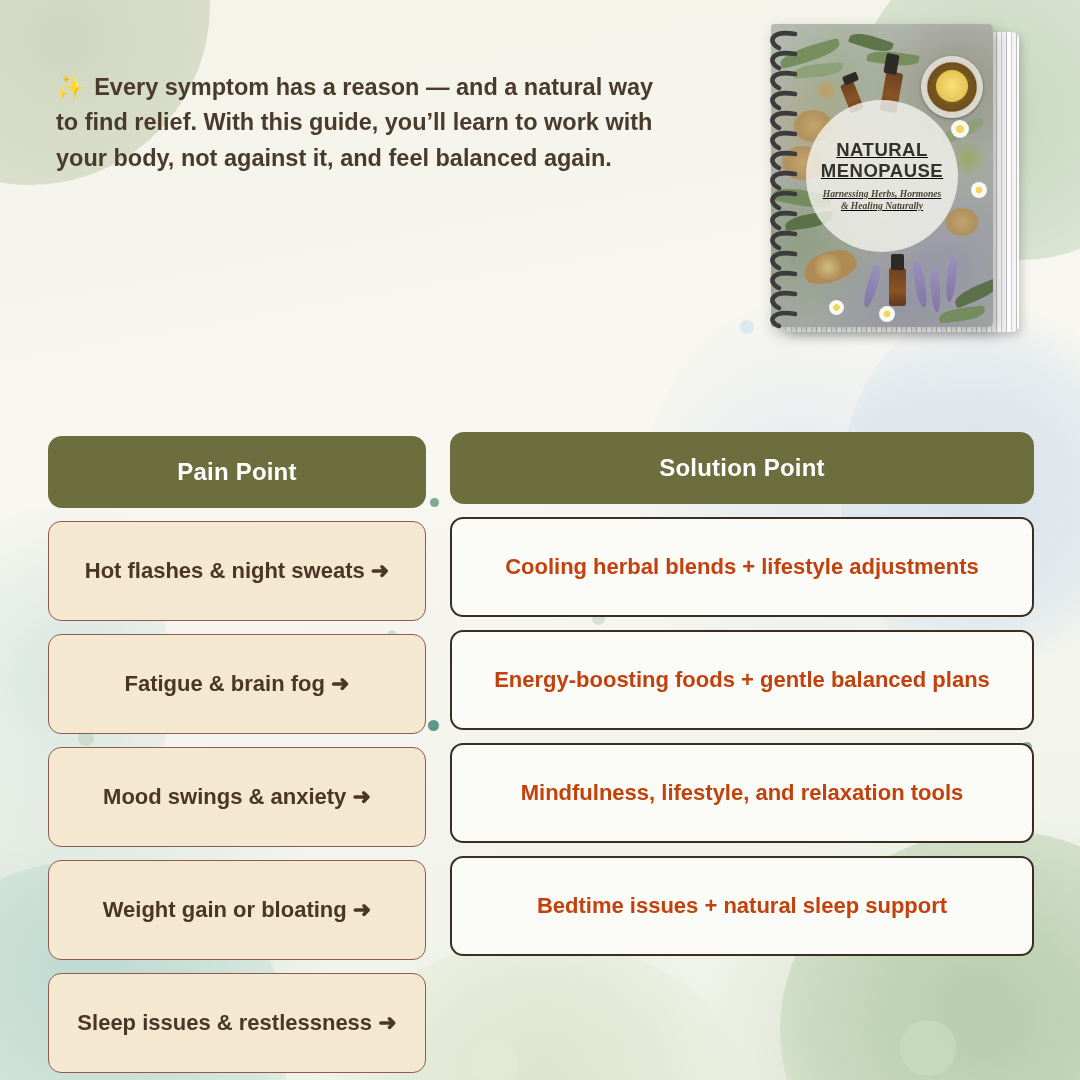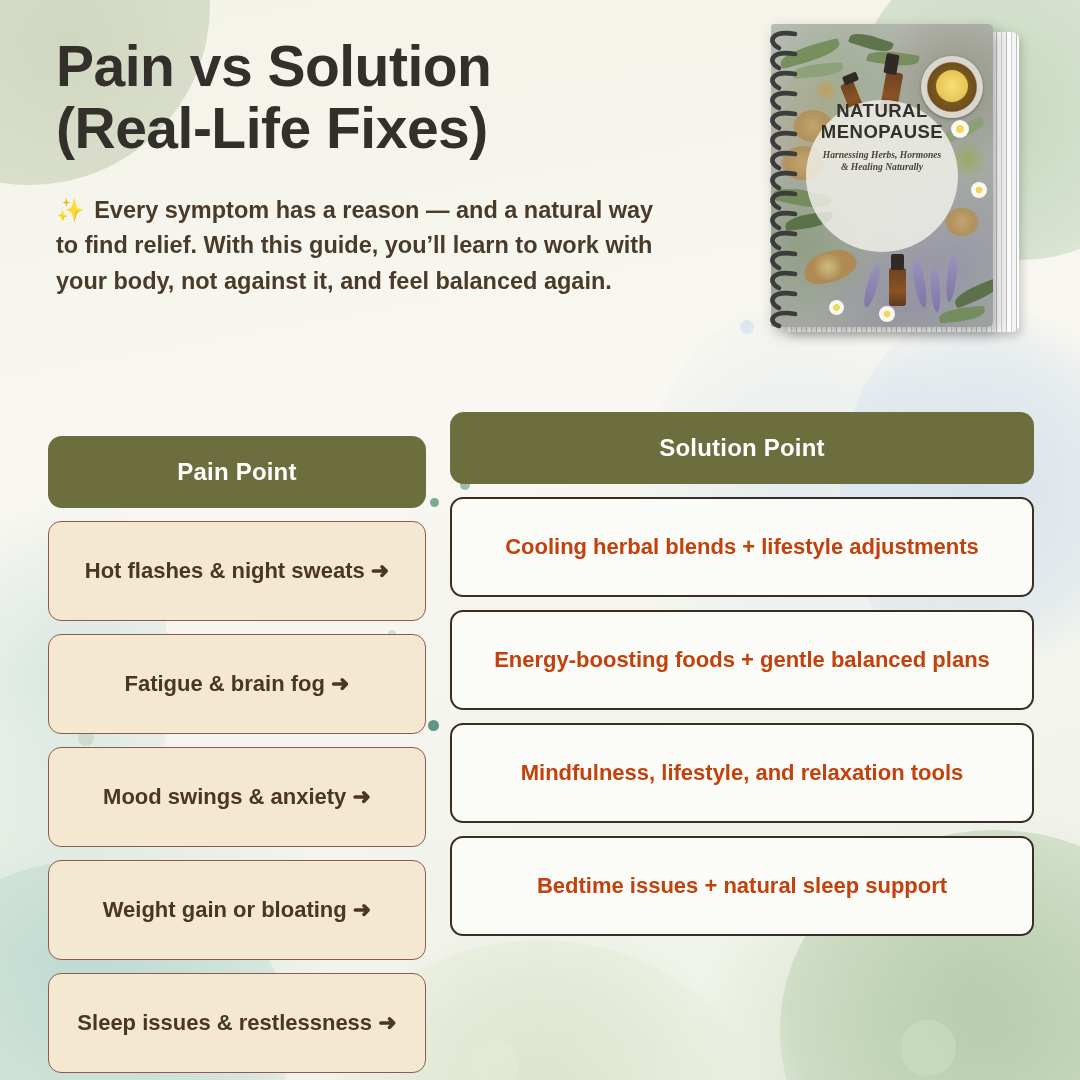--- a/index.html
+++ b/index.html
@@ -193,21 +193,23 @@
     left: 50%;
     top: 50%;
     transform: translate(-50%, -50%);
     width: 152px;
     height: 152px;
     border-radius: 50%;
     background: rgba(242,241,236,0.82);
     display: flex;
     flex-direction: column;
     align-items: center;
+    justify-content: center;
     text-align: center;
+    text-decoration: underline;
   }
   .cover-title {
     font-size: 18.5px;
     font-weight: 700;
     letter-spacing: 0.5px;
     color: #32312c;
     line-height: 1.14;
     white-space: pre-line;
   }
   .cover-sub {
@@ -246,21 +248,21 @@
     border-radius: 14px;
     display: flex;
     align-items: center;
     justify-content: center;
     color: #ffffff;
     font-size: 24px;
     font-weight: 700;
     letter-spacing: 0.2px;
   }
   .col-head.pain { background: #6d6e3e; margin-top: 24px; }
-  .col-head.sol  { background: #6d6e3e; margin-top: 0; }
+  .col-head.sol  { background: #6d6e3e; margin-top: 20px; }
 
   .card {
     border-radius: 13px;
     display: flex;
     align-items: center;
     justify-content: center;
     text-align: center;
     font-weight: 700;
     box-sizing: border-box;
     padding: 8px 16px;
@@ -320,22 +322,20 @@
   <div class="dot" style="left:860px; top:790px;  width:14px; height:14px; background:rgba(170,198,180,0.40);"></div>
   <div class="dot" style="left:1022px;top:742px;  width:10px; height:10px; background:rgba(40,115,95,0.55);"></div>
   <div class="dot" style="left:1008px;top:795px;  width:12px; height:12px; background:rgba(175,200,175,0.38);"></div>
   <div class="dot" style="left:40px;  top:1000px; width:58px; height:58px; background:rgba(198,222,212,0.45);"></div>
   <div class="dot" style="left:280px; top:1020px; width:44px; height:44px; background:rgba(226,234,214,0.55);"></div>
   <div class="dot" style="left:470px; top:1040px; width:48px; height:48px; background:rgba(228,236,216,0.50);"></div>
   <div class="dot" style="left:900px; top:1020px; width:56px; height:56px; background:rgba(206,226,198,0.45);"></div>
   <div class="dot" style="left:740px; top:320px;  width:14px; height:14px; background:rgba(210,226,236,0.70);"></div>
 
   <div class="header">
-    <h1 class="title">Pain vs Solution
-(Real-Life Fixes)</h1>
     <p class="subtitle"><span class="sparkle">✨</span> <span>Every symptom has a reason — and a natural way to find relief. With this guide, you’ll learn to work with your body, not against it, and feel balanced again.</span></p>
   </div>
 
   <div class="book-wrap">
     <div class="book-pages"></div>
     <div class="book-cover">
       <div class="cover-art">
         <div class="leaf" style="left:8px;   top:22px;  width:62px; height:15px; transform:rotate(-16deg);"></div>
         <div class="leaf pale" style="left:22px;  top:40px;  width:50px; height:13px; transform:rotate(-4deg);"></div>
         <div class="leaf dark" style="left:78px;  top:12px;  width:44px; height:13px; transform:rotate(18deg);"></div>

